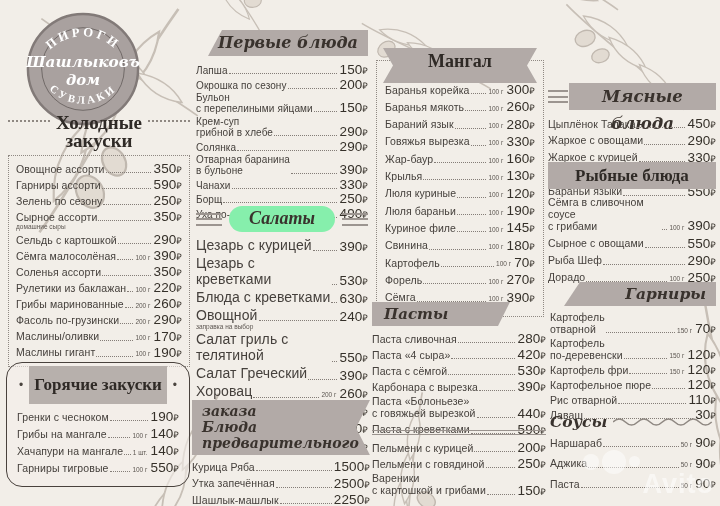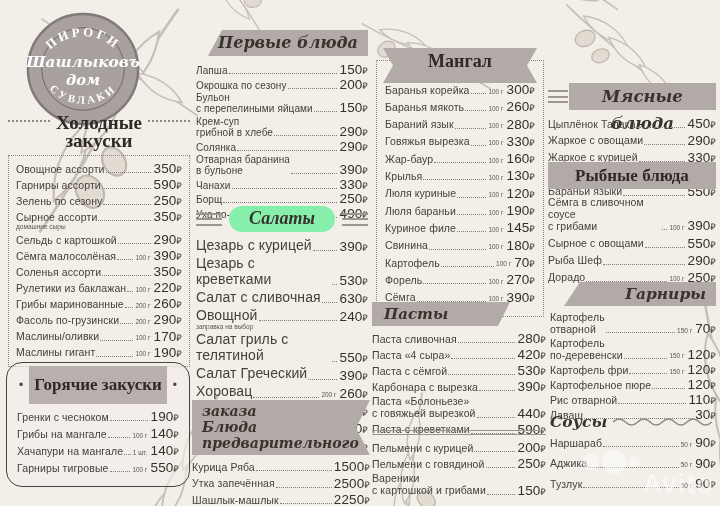--- a/index.html
+++ b/index.html
@@ -353,21 +353,21 @@
         </div>
         <div class="mi">
           <div class="mi-line">
             <span class="mi-name">Цезарь с креветками</span>
             <span class="mi-dots"></span>
             <span class="mi-price">530<span class="mi-rub">₽</span></span>
           </div>
         </div>
         <div class="mi">
           <div class="mi-line">
-            <span class="mi-name">Салат с сливочная</span>
+            <span class="mi-name">Блюда с креветками</span>
             <span class="mi-dots"></span>
             <span class="mi-price">630<span class="mi-rub">₽</span></span>
           </div>
         </div>
         <div class="mi">
           <div class="mi-line">
             <span class="mi-name">Овощной</span>
             <span class="mi-dots"></span>
             <span class="mi-price">240<span class="mi-rub">₽</span></span>
           </div>
@@ -789,21 +789,21 @@
         <div class="mi">
           <div class="mi-line">
             <span class="mi-name">Аджика</span>
             <span class="mi-dots"></span>
             <span class="mi-portion">50 г</span>
             <span class="mi-price">90<span class="mi-rub">₽</span></span>
           </div>
         </div>
         <div class="mi">
           <div class="mi-line">
-            <span class="mi-name">Тузлук</span>
+            <span class="mi-name">Паста</span>
             <span class="mi-dots"></span>
             <span class="mi-portion">50 г</span>
             <span class="mi-price">90<span class="mi-rub">₽</span></span>
           </div>
         </div>
       </div>
   </div>
 
   <div class="wm">
     <span class="wm-c wm-c1"></span>

